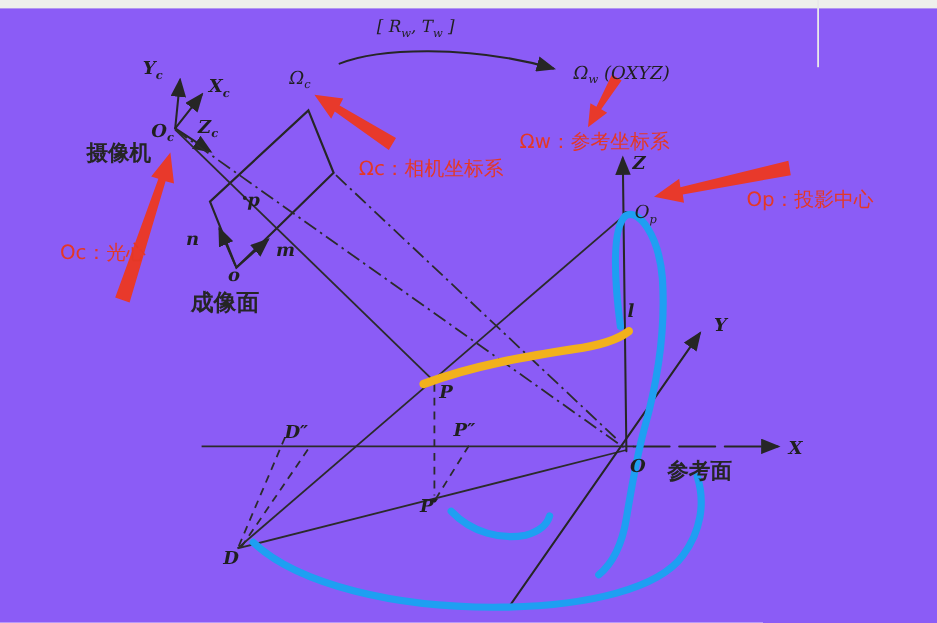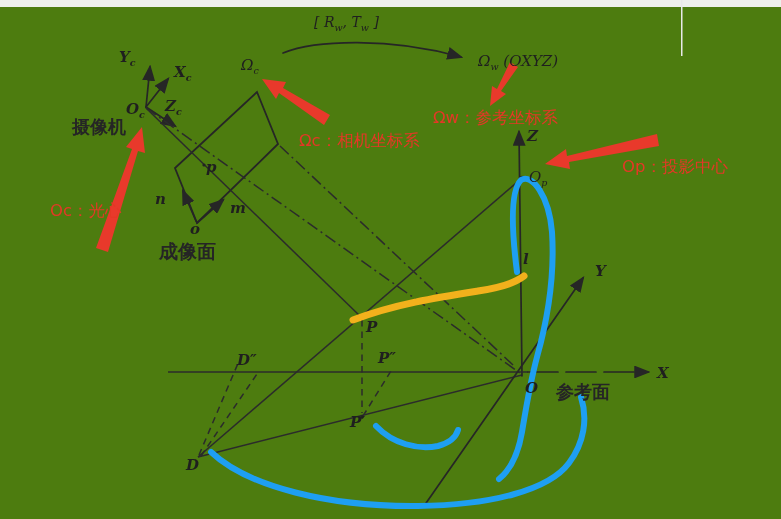--- a/index.html
+++ b/index.html
@@ -1,16 +1,16 @@
 <!DOCTYPE html>
 <html><head>
 <meta charset="utf-8">
 <style>
   html,body{margin:0;padding:0;background:#fff;}
-  .stage{position:relative;width:781px;height:519px;background:#4d7c0f;overflow:hidden;
+  .stage{position:relative;width:781px;height:519px;background:#8b5cf6;overflow:hidden;
          font-family:"DejaVu Sans","Liberation Sans",sans-serif;}
   svg{display:block;}
   .math{font-family:"DejaVu Serif","Liberation Serif",serif;font-style:italic;fill:#1f1f1f;font-size:15px;}
   .math-sm{font-size:14px;}
   .math-b{font-weight:bold;}
   .sub{font-size:9.5px;}
   .cjk{font-family:"DejaVu Sans","Liberation Sans",sans-serif;font-weight:700;fill:#252525;font-size:18px;font-style:normal;}
   .cjk-lg{font-size:19px;}
   .red-note{font-family:"DejaVu Sans","Liberation Sans",sans-serif;fill:#e43826;font-size:16.5px;}
   .ink-line{stroke:#262626;stroke-width:1.7;fill:none;stroke-linecap:round;}

